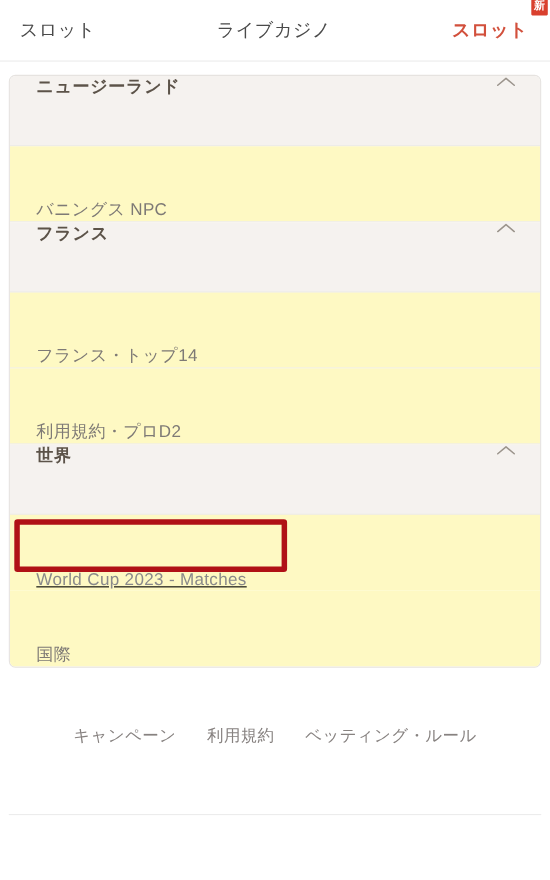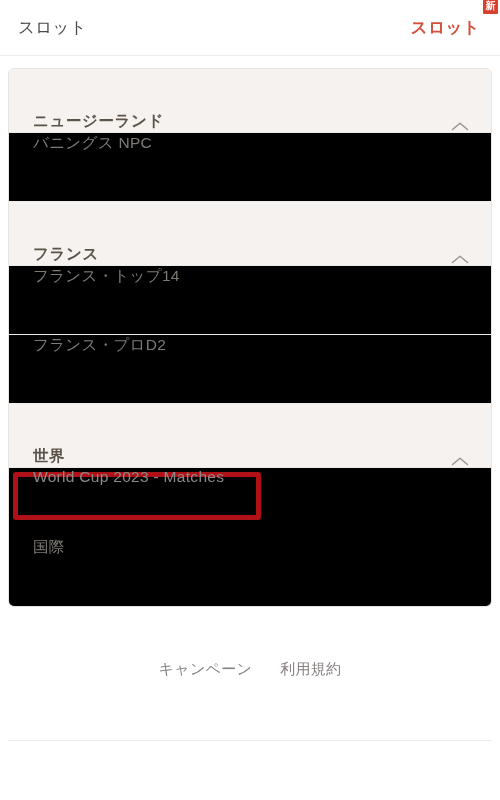--- a/index.html
+++ b/index.html
@@ -68,21 +68,21 @@
     width: 484px;
     background: #ffffff;
     border: 1px solid #e6e3e0;
     border-radius: 6px;
     overflow: hidden;
   }
 
   .section-header {
     height: 64px;
     display: flex;
-    align-items: flex-end;
+    align-items: flex-start;
     justify-content: space-between;
     padding: 0 22px 0 24px;
     background: #f5f2ef;
     border-bottom: 1px solid #eceae7;
     cursor: pointer;
   }
 
   .section-title {
     font-size: 15.5px;
     font-weight: bold;
@@ -99,23 +99,23 @@
     fill: none;
     stroke: #9b948c;
     stroke-width: 1.4;
     stroke-linecap: round;
     stroke-linejoin: round;
   }
 
   .league-row {
     height: 69px;
     display: flex;
-    align-items: flex-start;
+    align-items: flex-end;
     padding: 0 24px;
-    background: #000000;
+    background: #fef9c3;
     border-bottom: 1px solid #f0eeec;
     cursor: pointer;
   }
   .league-row:last-child { border-bottom: none; }
 
   .league-label {
     font-size: 15.5px;
     color: #7e7a76;
     letter-spacing: 0.3px;
   }
@@ -174,20 +174,23 @@
 </style>
 </head>
 <body>
 
 <div id="app">
 
   <div class="topnav">
     <div class="nav-item">
       <span>スロット</span>
     </div>
+    <div class="nav-item">
+      <span>ライブカジノ</span>
+    </div>
     <div class="nav-item active">
       <span>スロット</span>
       <span class="nav-badge">新</span>
     </div>
   </div>
 
   <div class="card">
 
     <div class="section-header">
       <span class="section-title">ニュージーランド</span>
@@ -202,21 +205,21 @@
     <div class="section-header">
       <span class="section-title">フランス</span>
       <svg class="chevron" viewBox="0 0 18 11">
           <path d="M1.5 8.5 L9 2.2 L16.5 8.5"></path>
         </svg>
     </div>
     <div class="league-row">
       <span class="league-label">フランス・トップ14</span>
     </div>
     <div class="league-row">
-      <span class="league-label">フランス・プロD2</span>
+      <span class="league-label">利用規約・プロD2</span>
     </div>
 
     <div class="section-header">
       <span class="section-title">世界</span>
       <svg class="chevron" viewBox="0 0 18 11">
           <path d="M1.5 8.5 L9 2.2 L16.5 8.5"></path>
         </svg>
     </div>
     <div class="league-row highlighted">
       <div class="highlight-box"></div>
@@ -224,17 +227,18 @@
     </div>
     <div class="league-row">
       <span class="league-label">国際</span>
     </div>
 
   </div>
 
   <div class="footer-links">
     <span class="footer-link">キャンペーン</span>
     <span class="footer-link">利用規約</span>
+    <span class="footer-link">ベッティング・ルール</span>
   </div>
 
   <div class="footer-divider"></div>
 
 </div>
 
 </body></html>

